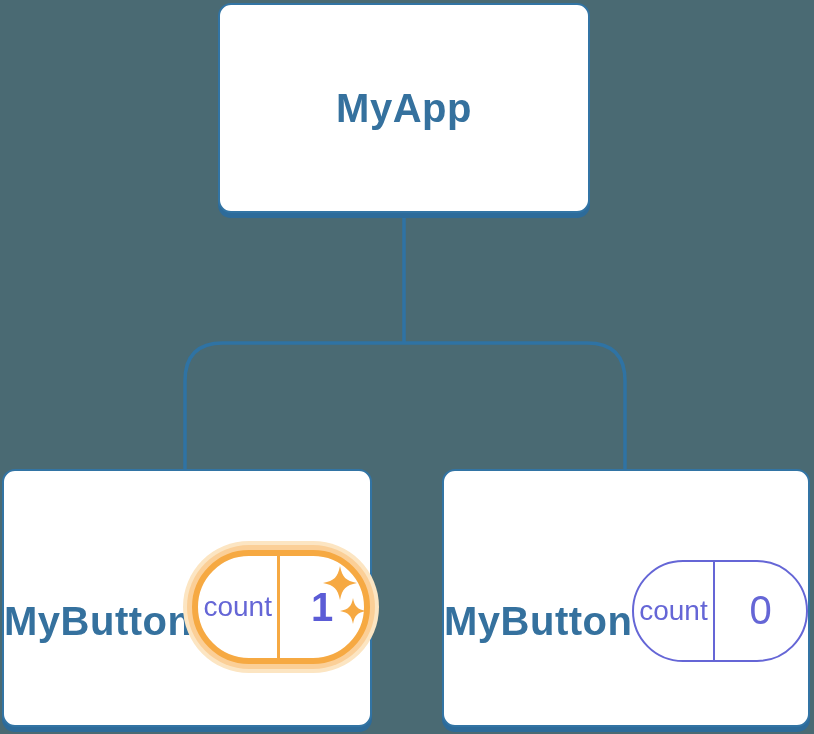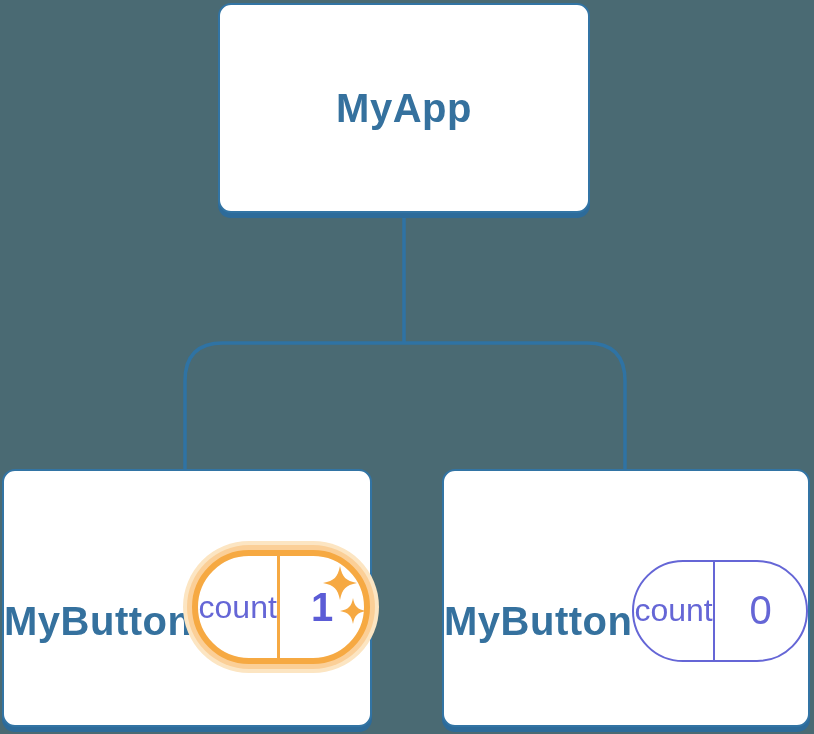--- a/index.html
+++ b/index.html
@@ -56,21 +56,21 @@
   }
   .pill-default{
     margin-top:25px;
     width:269px;height:102px;
     border:2.5px solid #6566d6;
   }
   .state-key{
     flex:1;
     display:flex;align-items:center;justify-content:center;
     color:#6566d6;
-    font-size:32px;
+    font-size:28px;
   }
   .pill-divider{flex:0 0 auto;}
   .divider-active{width:3px;background:#f6a942;}
   .divider-default{width:2.5px;background:#6566d6;}
   .state-value{
     display:flex;align-items:center;justify-content:center;
     color:#6566d6;
     font-size:40px;
   }
   .value-active{width:84px;font-weight:700;color:#5b5cd6;}

